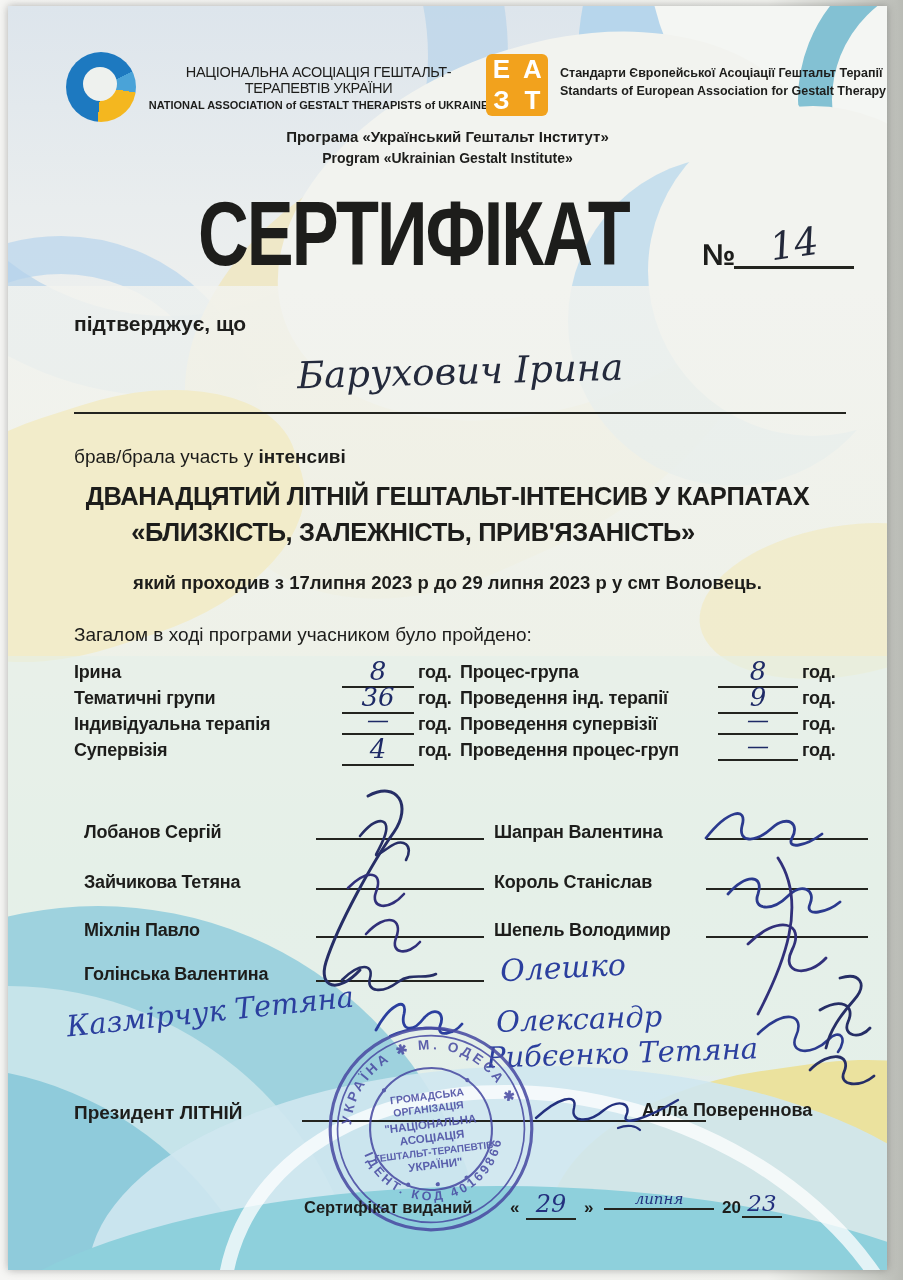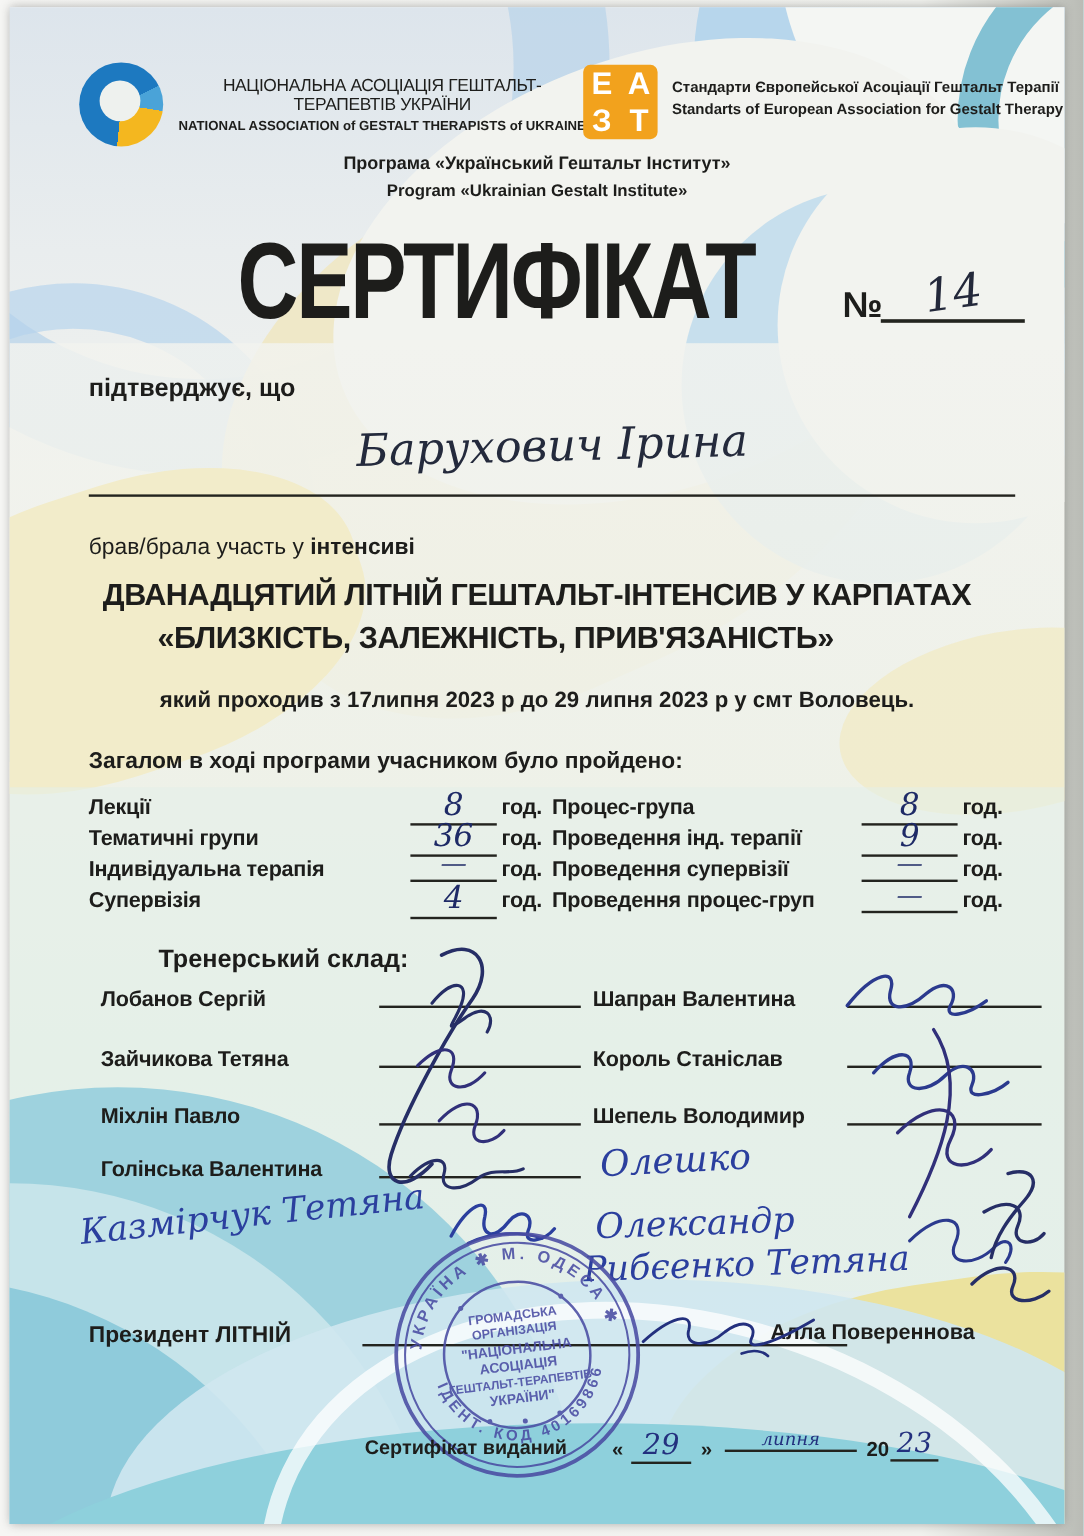--- a/index.html
+++ b/index.html
@@ -98,24 +98,24 @@
     <span class="hand" style="font-size:37px;color:#242a3c;transform:rotate(-1.5deg);display:inline-block;">Барухович  Ірина</span>
   </div>
 
   <div class="abs print" style="left:66px;top:440px;font-size:19px;"><span>брав/брала участь у </span><span style="font-weight:bold;">інтенсиві</span></div>
 
   <div class="abs print" style="left:0;top:476px;width:879px;text-align:center;font-weight:bold;font-size:25.5px;letter-spacing:-.4px;">ДВАНАДЦЯТИЙ ЛІТНІЙ ГЕШТАЛЬТ-ІНТЕНСИВ У КАРПАТАХ</div>
   <div class="abs print" style="left:0;top:512px;width:810px;text-align:center;font-weight:bold;font-size:25.5px;letter-spacing:-.4px;">«БЛИЗКІСТЬ, ЗАЛЕЖНІСТЬ, ПРИВ'ЯЗАНІСТЬ»</div>
 
   <div class="abs print" style="left:0;top:566px;width:879px;text-align:center;font-weight:bold;font-size:18.5px;">який проходив з  17липня 2023 р до 29 липня 2023 р у смт Воловець.</div>
 
-  <div class="abs print" style="left:66px;top:618px;font-weight:bold;font-size:19px;">Загалом в ході програми учасником було пройдено:</div>
+  <div class="abs print" style="left:66px;top:618px;font-weight:normal;font-size:19px;">Загалом в ході програми учасником було пройдено:</div>
 
   <div class="hrow" style="left:66px;top:656px;">
-    <span class="print hlabel">Лекції</span>
+    <span class="print hlabel">Ірина</span>
     <span class="uline abs hand" style="left:268px;top:-6px;width:72px;font-size:26px;">8</span>
     <span class="print hlabel abs" style="left:344px;">год.</span>
   </div>
   <div class="hrow" style="left:66px;top:682px;">
     <span class="print hlabel">Тематичні групи</span>
     <span class="uline abs hand" style="left:268px;top:-6px;width:72px;font-size:26px;">36</span>
     <span class="print hlabel abs" style="left:344px;">год.</span>
   </div>
   <div class="hrow" style="left:66px;top:708px;">
     <span class="print hlabel">Індивідуальна терапія</span>
@@ -142,21 +142,20 @@
     <span class="print hlabel">Проведення супервізії</span>
     <span class="uline abs hand" style="left:258px;top:-6px;width:80px;font-size:22px;">—</span>
     <span class="print hlabel abs" style="left:342px;">год.</span>
   </div>
   <div class="hrow" style="left:452px;top:734px;">
     <span class="print hlabel">Проведення процес-груп</span>
     <span class="uline abs hand" style="left:258px;top:-6px;width:80px;font-size:22px;">—</span>
     <span class="print hlabel abs" style="left:342px;">год.</span>
   </div>
 
-  <div class="abs print" style="left:124px;top:782px;font-weight:bold;font-size:21px;">Тренерський склад:</div>
 
   <div class="abs" style="left:76px;top:816px;">
     <span class="print tlabel">Лобанов Сергій</span>
     <span class="abs" style="left:232px;top:16px;width:168px;border-bottom:2px solid #23241f;"></span>
   </div>
   <div class="abs" style="left:76px;top:866px;">
     <span class="print tlabel">Зайчикова Тетяна</span>
     <span class="abs" style="left:232px;top:16px;width:168px;border-bottom:2px solid #23241f;"></span>
   </div>
   <div class="abs" style="left:76px;top:914px;">

